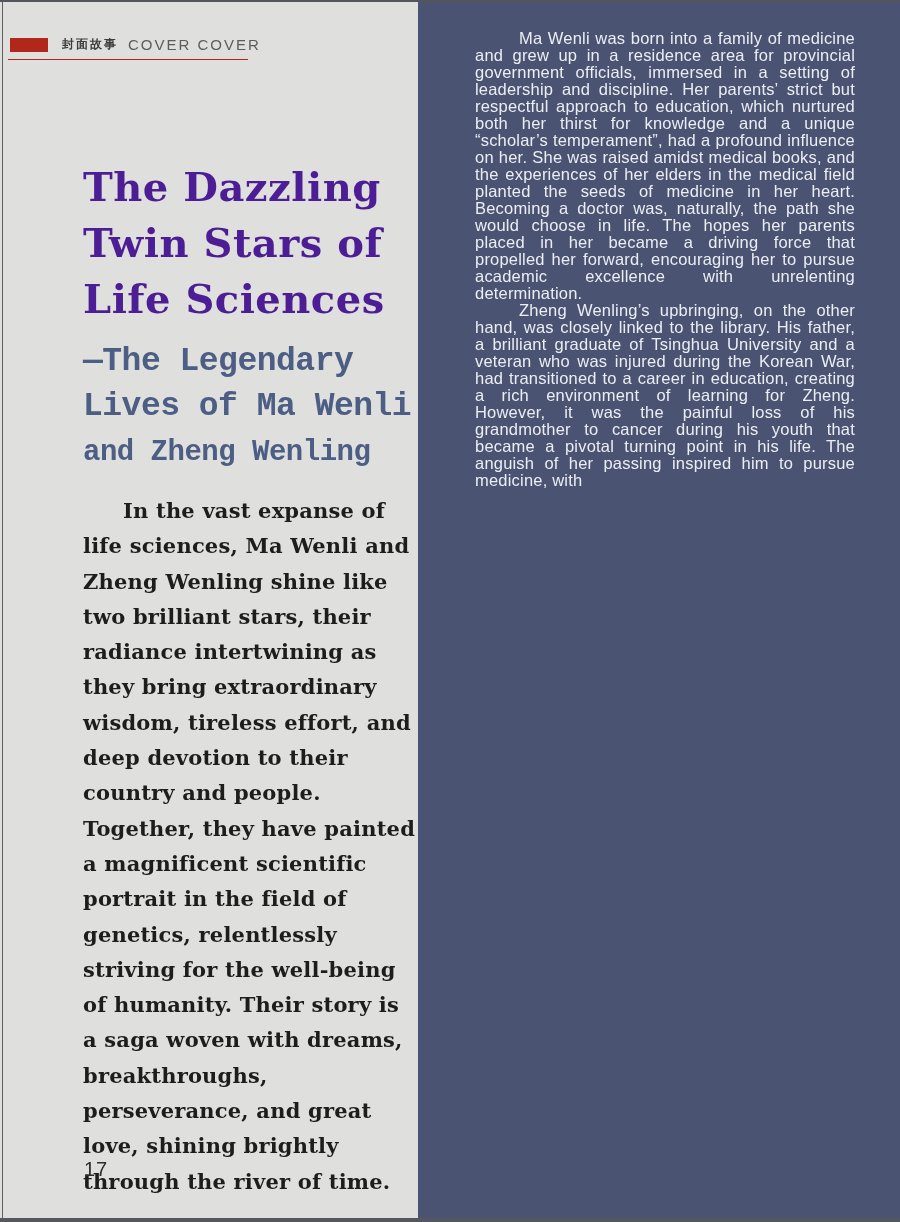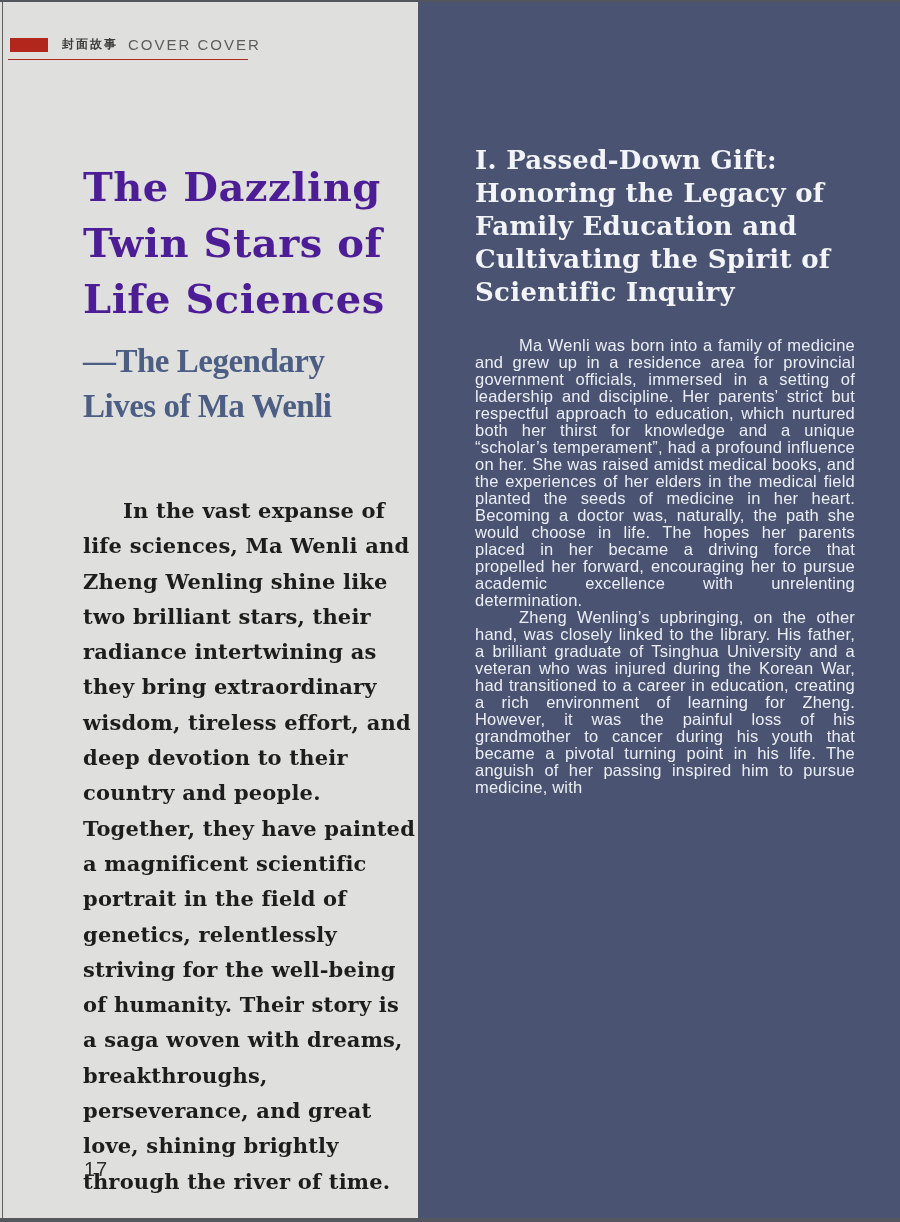--- a/index.html
+++ b/index.html
@@ -24,21 +24,21 @@
   .header-underline { position: absolute; left: 8px; top: 59px; width: 240px; height: 1px; background: #b2271c; }
 
   
   .title {
     position: absolute; left: 83px; top: 132px; width: 350px;
     font-family: "DejaVu Serif", serif; font-weight: bold;
     font-size: 40px; line-height: 56px; color: #4c1d95; letter-spacing: 0.5px;
   }
   .subtitle {
     position: absolute; left: 83px; top: 312px; width: 350px;
-    font-family: Liberation Serif, serif; font-weight: bold;
+    font-family: Liberation Mono, monospace; font-weight: bold;
     font-size: 33px; line-height: 45px; color: #4d5e84; letter-spacing: -0.5px;
   }
   .subtitle-small { font-size: 29px; }
   .intro {
     position: absolute; left: 83px; top: 472px; width: 336px;
     font-family: "DejaVu Serif", serif; font-weight: bold;
     font-size: 21px; line-height: 35.3px; color: #1d1d1d;
     text-indent: 40px; letter-spacing: 0.2px;
   }
   .page-number {
@@ -72,25 +72,25 @@
 <div class="header">
   <div class="red-bar"></div>
   <span class="cn-label">封面故事</span>
   <span class="en-label">COVER COVER</span>
 </div>
 <div class="header-underline"></div>
 
 <h1 class="title">The Dazzling<br>Twin Stars of<br>Life Sciences</h1>
 
 <h2 class="subtitle"><span>—The Legendary<br>Lives of Ma Wenli</span><br>
+  <span class="subtitle-small">and Zheng Wenling</span>
 </h2>
 
 <p class="intro">In the vast expanse of life sciences, Ma Wenli and Zheng Wenling shine like two brilliant stars, their radiance intertwining as they bring extraordinary wisdom, tireless effort, and deep devotion to their country and people. Together, they have painted a magnificent scientific portrait in the field of genetics, relentlessly striving for the well-being of humanity. Their story is a saga woven with dreams, breakthroughs, perseverance, and great love, shining brightly through the river of time.</p>
 
 <div class="page-number">17</div>
 
 <div class="panel">
-  <h3 class="panel-heading">I. Passed-Down Gift:<br>Honoring the Legacy of<br>Family Education and<br>Cultivating the Spirit of<br>Scientific Inquiry</h3>
   <p class="panel-para first">Ma Wenli was born into a family of medicine and grew up in a residence area for provincial government officials, immersed in a setting of leadership and discipline. Her parents’ strict but respectful approach to education, which nurtured both her thirst for knowledge and a unique “scholar’s temperament”, had a profound influence on her. She was raised amidst medical books, and the experiences of her elders in the medical field planted the seeds of medicine in her heart. Becoming a doctor was, naturally, the path she would choose in life. The hopes her parents placed in her became a driving force that propelled her forward, encouraging her to pursue academic excellence with unrelenting determination.</p>
   <p class="panel-para">Zheng Wenling’s upbringing, on the other hand, was closely linked to the library. His father, a brilliant graduate of Tsinghua University and a veteran who was injured during the Korean War, had transitioned to a career in education, creating a rich environment of learning for Zheng. However, it was the painful loss of his grandmother to cancer during his youth that became a pivotal turning point in his life. The anguish of her passing inspired him to pursue medicine, with</p>
 </div>
 
 <div class="bottom-rule"></div>
 
 </body></html>

